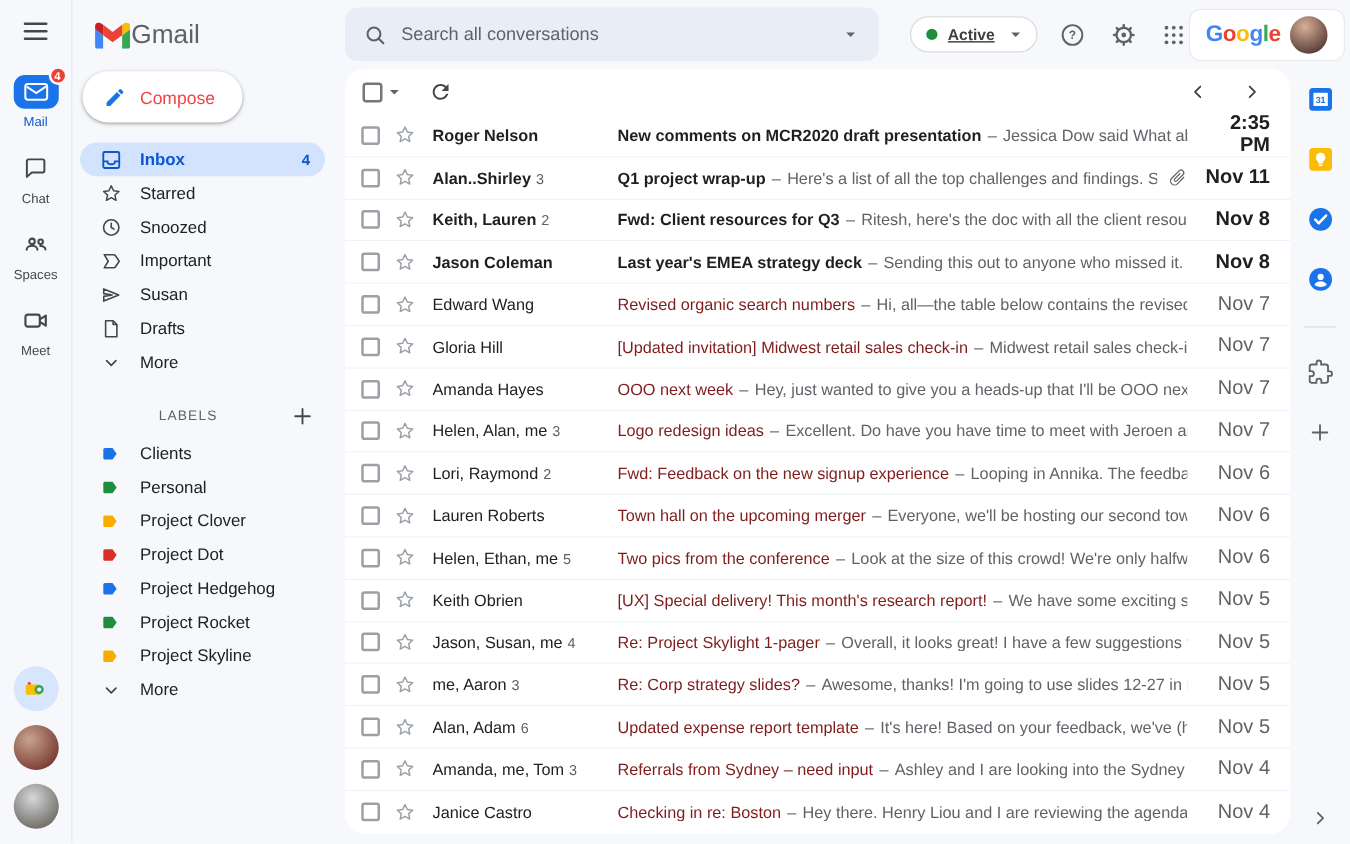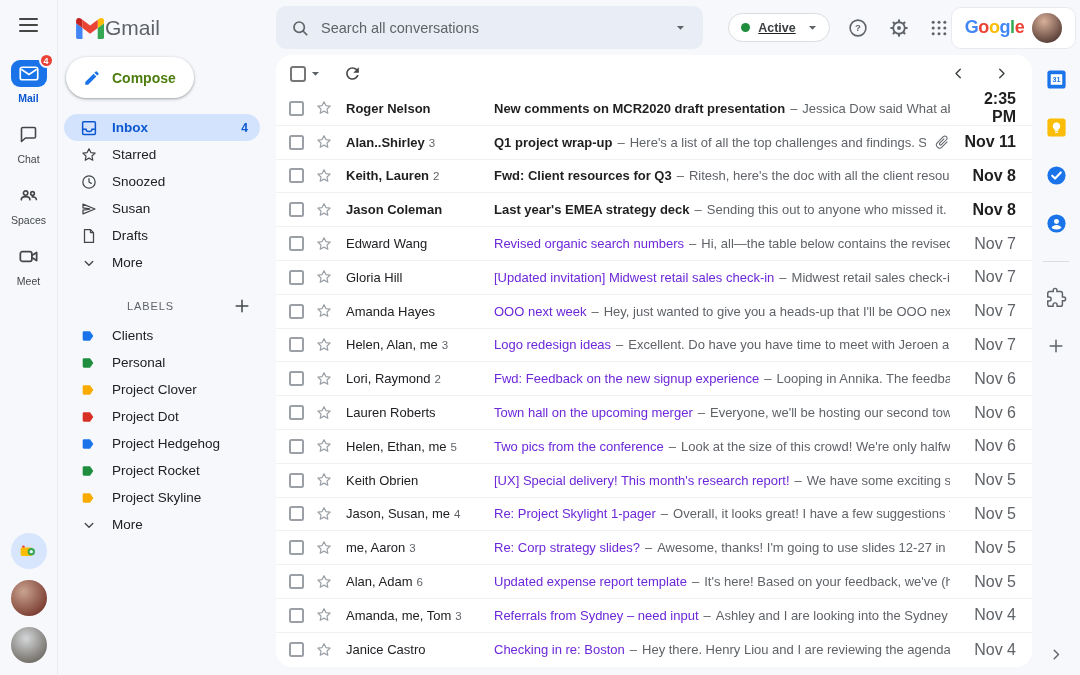--- a/index.html
+++ b/index.html
@@ -19,35 +19,35 @@
   .hamburger span { height:2px; background:#444746; border-radius:1px; }
   .rail-items { display:flex; flex-direction:column; align-items:center; }
   .rail-item { display:flex; flex-direction:column; align-items:center; margin-bottom:17px; cursor:pointer; }
   .rail-icon-wrap { position:relative; width:36px; height:27px; display:flex; align-items:center;
                     justify-content:center; border-radius:9px; color:#444746; }
   .rail-item.active .rail-icon-wrap { background:#1a73e8; }
   .rail-badge { position:absolute; top:-7px; right:-7px; min-width:15px; height:15px; padding:0 2px;
                 background:#e94235; border:2px solid #f6f8fc; border-radius:9px; color:#fff;
                 font-size:9px; font-weight:bold; display:flex; align-items:center; justify-content:center; }
   .rail-label { font-size:10.5px; margin-top:5px; color:#444746; }
-  .rail-item.active .rail-label { color:#0b57d0; font-weight:bold;text-align:center; }
+  .rail-item.active .rail-label { color:#0b57d0; font-weight:normal;text-align:center; }
   .rail-avatars { margin-top:auto; display:flex; flex-direction:column; gap:11px; padding-bottom:12px; align-items:center; }
   .rail-avatar { width:36px; height:36px; border-radius:50%; display:flex; align-items:center; justify-content:center; cursor:pointer; }
   .rail-avatar.camera  { background:#d7e5fd; }
   .rail-avatar.photo-1 { background:radial-gradient(circle at 35% 32%, #c9a28f, #7d4034 75%); }
   .rail-avatar.photo-2 { background:radial-gradient(circle at 42% 32%, #d4d7d9, #6f6a64 80%); }
 
   
   .sidebar { width:210px; flex:none; display:flex; flex-direction:column; overflow:hidden; }
   .logo-row { display:flex; align-items:center; gap:1px; padding:16px 0 0 18px; height:40px; }
   .gmail-wordmark { font-size:21px; color:#5f6368; }
   .compose-btn { margin:17px 0 4px 8px; width:128px; height:41px; background:#fff; border-radius:21px;
                  display:flex; align-items:center; gap:11px; padding-left:17px; cursor:pointer;
                  box-shadow:0 1px 2px rgba(60,64,67,.3), 0 1px 3px 1px rgba(60,64,67,.15); }
-  .compose-label { color:#4d7c0f; font-size:14px; font-weight:bold; }
+  .compose-label { color:#ef4444; font-size:14px; font-weight:normal; }
   .nav { margin-top:12px; }
   .nav-item, .label-item { height:27px; display:flex; align-items:center; margin:0 8px 0 6px;
                            border-radius:14px; padding:0 12px 0 16px; cursor:pointer; }
   .nav-icon { width:18px; height:18px; flex:none; color:#444746; display:flex; align-items:center; }
   .nav-label { margin-left:14px; font-size:13.5px; color:#202124; flex:1; white-space:nowrap; overflow:hidden; }
   .nav-count { font-size:12px; color:#202124; }
   .nav-item.active { background:#d3e3fd; }
   .nav-item.active .nav-icon { color:#0b57d0; }
   .nav-item.active .nav-label, .nav-item.active .nav-count { color:#0b57d0; font-weight:bold; }
   .labels-header { display:flex; align-items:center; margin:20px 16px 6px 22px; }
@@ -89,21 +89,21 @@
   .mail-row { height:33.8px; flex:none; display:flex; align-items:center; padding:0 16px 0 13px;
               border-bottom:1px solid #f0f2f5; cursor:pointer; background:#fff; }
   .mail-row:last-child { border-bottom:none; }
   .row-check { width:15px; height:15px; border:2px solid #9aa0a6; border-radius:2.5px; flex:none; }
   .row-star { margin-left:11px; flex:none; display:flex; color:#9aa0a6; }
   .row-sender { width:148px; flex:none; margin-left:13px; font-size:13px; color:#202124;
                 white-space:nowrap; overflow:hidden; }
   .sender-count { font-size:11.5px; color:#5f6368; margin-left:4px; font-weight:normal; }
   .row-main { flex:1; min-width:0; display:flex; align-items:center; font-size:13px;
               white-space:nowrap; overflow:hidden; }
-  .row-subject { color:#6d28d9; flex:none; }
+  .row-subject { color:#7f1d1d; flex:none; }
   .row-sep { color:#5f6368; margin:0 5px; flex:none; }
   .row-snippet { color:#5f6368; overflow:hidden; }
   .row-attach { flex:none; margin-left:8px; display:flex; color:#5f6368; }
   .row-date { flex:none; width:58px; margin-left:8px; text-align:right; font-size:16px; color:#5f6368; }
   .mail-row.unread .row-sender, .mail-row.unread .row-subject, .mail-row.unread .row-date
     { font-weight:bold; color:#1f1f1f; }
 
   
   .right-rail { flex:1; display:flex; flex-direction:column; align-items:center; padding-top:12px;
                 position:relative; }
@@ -217,20 +217,28 @@
         <span class="nav-label">Starred</span>
       </div>
       <div class="nav-item">
         <span class="nav-icon">
           <svg viewBox="0 0 24 24" width="18" height="18" fill="none" stroke="currentColor" stroke-width="1.7" stroke-linecap="round">
             <circle cx="12" cy="12" r="8.2"></circle>
             <path d="M12 7.5V12l3 1.8"></path>
           </svg>
         </span>
         <span class="nav-label">Snoozed</span>
+      </div>
+      <div class="nav-item">
+        <span class="nav-icon">
+          <svg viewBox="0 0 24 24" width="18" height="18" fill="none" stroke="currentColor" stroke-width="1.7" stroke-linejoin="round">
+            <path d="M4.5 5h10.2c.66 0 1.27.33 1.64.87L20.5 12l-4.16 6.13a2 2 0 01-1.64.87H4.5l4.3-7z"></path>
+          </svg>
+        </span>
+        <span class="nav-label">Important</span>
       </div>
       <div class="nav-item">
         <span class="nav-icon">
           <svg viewBox="0 0 24 24" width="18" height="18" fill="none" stroke="currentColor" stroke-width="1.7" stroke-linejoin="round">
             <path d="M4 5.5L20 12 4 18.5v-5l9-1.5-9-1.5z"></path>
           </svg>
         </span>
         <span class="nav-label">Susan</span>
       </div>
       <div class="nav-item">

